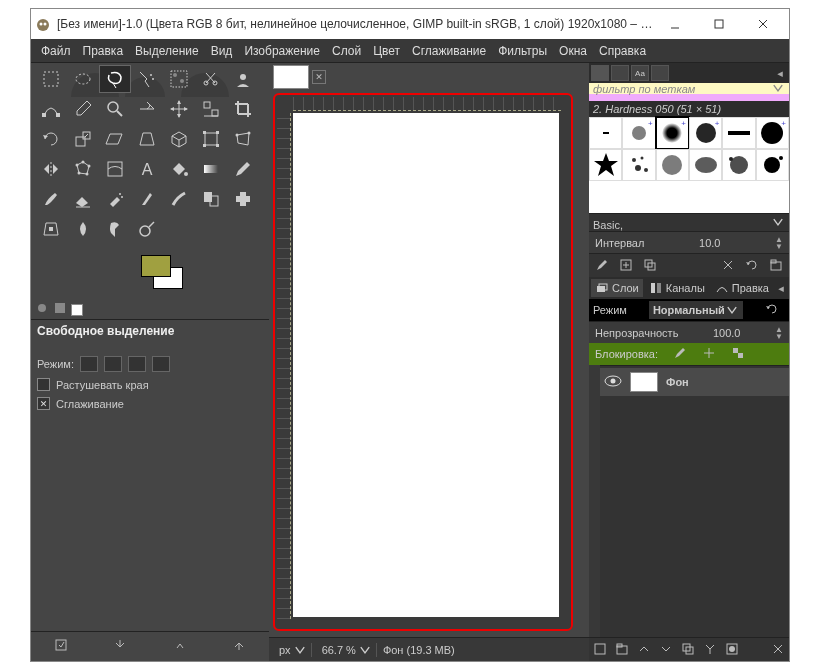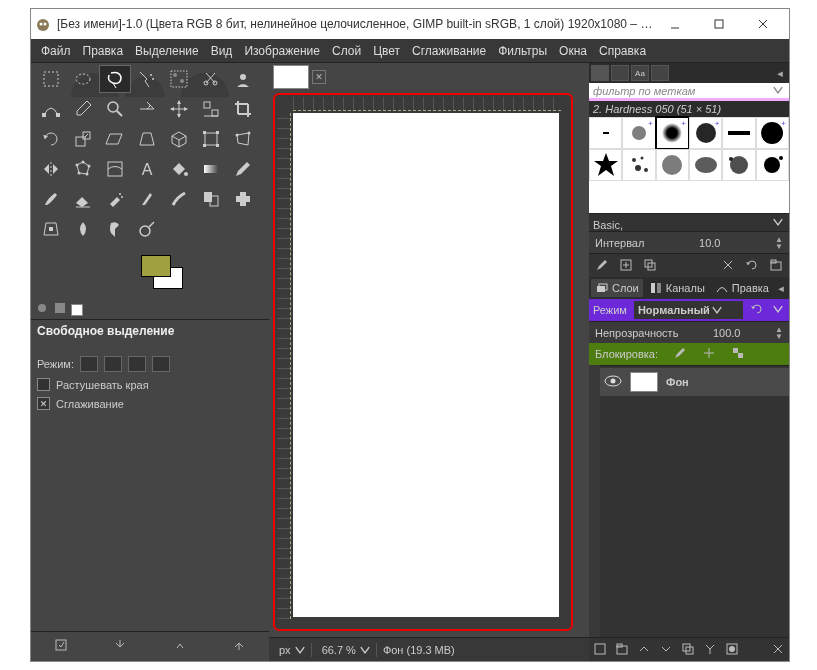--- a/index.html
+++ b/index.html
@@ -39,35 +39,35 @@
 .ruler-top { position: absolute; left: 18px; right: 10px; top: 2px; height: 14px; background: repeating-linear-gradient(90deg,#555 0,#555 1px,#3a3a3a 1px,#3a3a3a 10px); border-bottom: 1px dashed #aa8; }
 .ruler-left { position: absolute; left: 2px; top: 18px; bottom: 10px; width: 14px; background: repeating-linear-gradient(0deg,#555 0,#555 1px,#3a3a3a 1px,#3a3a3a 10px); border-right: 1px dashed #aa8; }
 .canvas { position: absolute; left: 18px; top: 18px; right: 12px; bottom: 12px; background: #fff; }
 .statusbar { height: 24px; background: #383838; display: flex; align-items: center; padding: 0 6px; font-size: 11px; color: #ccc; gap: 6px; border-top: 1px solid #222; }
 .status-item { display: flex; align-items: center; gap: 2px; padding: 0 4px; border-right: 1px solid #555; }
 .right { width: 200px; background: #383838; display: flex; flex-direction: column; font-size: 11px; color: #ccc; }
 .r-tabs { height: 20px; display: flex; align-items: center; background: #2c2c2c; padding: 0 2px; gap: 2px; }
 .r-tab { width: 18px; height: 16px; background: #444; border: 1px solid #555; }
 .r-tab.on { background: #555; }
 .r-menu { margin-left: auto; width: 14px; color: #aaa; text-align: center; }
-.filter-row { height: 18px; background: #ffffff; display: flex; align-items: center; padding: 0 4px; font-style: italic; color: #888; border-bottom: 3px solid #f0abfc; }
+.filter-row { height: 18px; background: #fef9c3; display: flex; align-items: center; padding: 0 4px; font-style: italic; color: #888; border-bottom: 7px solid #f0abfc; }
 .brush-label { padding: 2px 4px; font-style: italic; color: #ccc; background: #2c2c2c; }
 .brush-grid { height: 96px; background: #fff; display: grid; grid-template-columns: repeat(6, 1fr); grid-auto-rows: 32px; }
 .brush-cell { border: 1px solid #ddd; display: flex; align-items: center; justify-content: center; position: relative; }
 .brush-cell.sel { border: 1px solid #000; outline: 1px solid #000; }
 .brush-cell .plus { position: absolute; top: 1px; right: 2px; font-size: 8px; color: #44c; }
 .sel-row { height: 18px; background: #333; display: flex; align-items: flex-end; padding: 0 4px; border-top: 1px solid #222; }
 .sel-row .chev { margin-left: auto; }
 .slider-row { height: 22px; display: flex; align-items: center; justify-content: space-between; padding: 0 6px; background: #3a3a3a; border-top: 1px solid #222; }
 .icon-row { height: 24px; display: flex; align-items: center; gap: 10px; padding: 0 6px; background: #333; border-top: 1px solid #222; }
 .icon-row .spacer { flex: 1; }
 .layer-tabs { height: 22px; display: flex; align-items: center; gap: 2px; background: #2c2c2c; padding: 0 2px; }
 .lt { padding: 2px 4px; display: flex; align-items: center; gap: 3px; }
 .lt.on { background: #444; }
-.mode-row { height: 22px; display: flex; align-items: center; padding: 0 4px; gap: 7px; background: #6d28d9; }
+.mode-row { height: 22px; display: flex; align-items: center; padding: 0 4px; gap: 22px; background: #000000; }
 .mode-select { flex: 1; display: flex; align-items: center; justify-content: flex-start; background: #333; padding: 0 4px; height: 18px; font-weight: bold; }
 .lock-row { height: 22px; display: flex; align-items: center; gap: 15px; padding: 0 6px; background: #4d7c0f; }
 .layer-list { flex: 1; background: #333; padding: 2px 0; border-top: 1px solid #222; margin-left: 11px; }
 .layer-item { display: flex; align-items: center; height: 28px; padding: 0 4px; gap: 8px; background: #4a4a4a; }
 .layer-thumb { width: 28px; height: 20px; background: #fff; border: 1px solid #888; }
 .layer-bottom { height: 24px; display: flex; align-items: center; gap: 8px; padding: 0 4px; background: #333; border-top: 1px solid #222; }
 .layer-bottom .spacer { flex: 1; }
 .ic { width: 14px; height: 14px; }
 .deco-top { position: absolute; left: 34px; top: 60px; width: 230px; height: 28px; overflow: hidden; opacity: 0.25; pointer-events: none; }
 </style>

